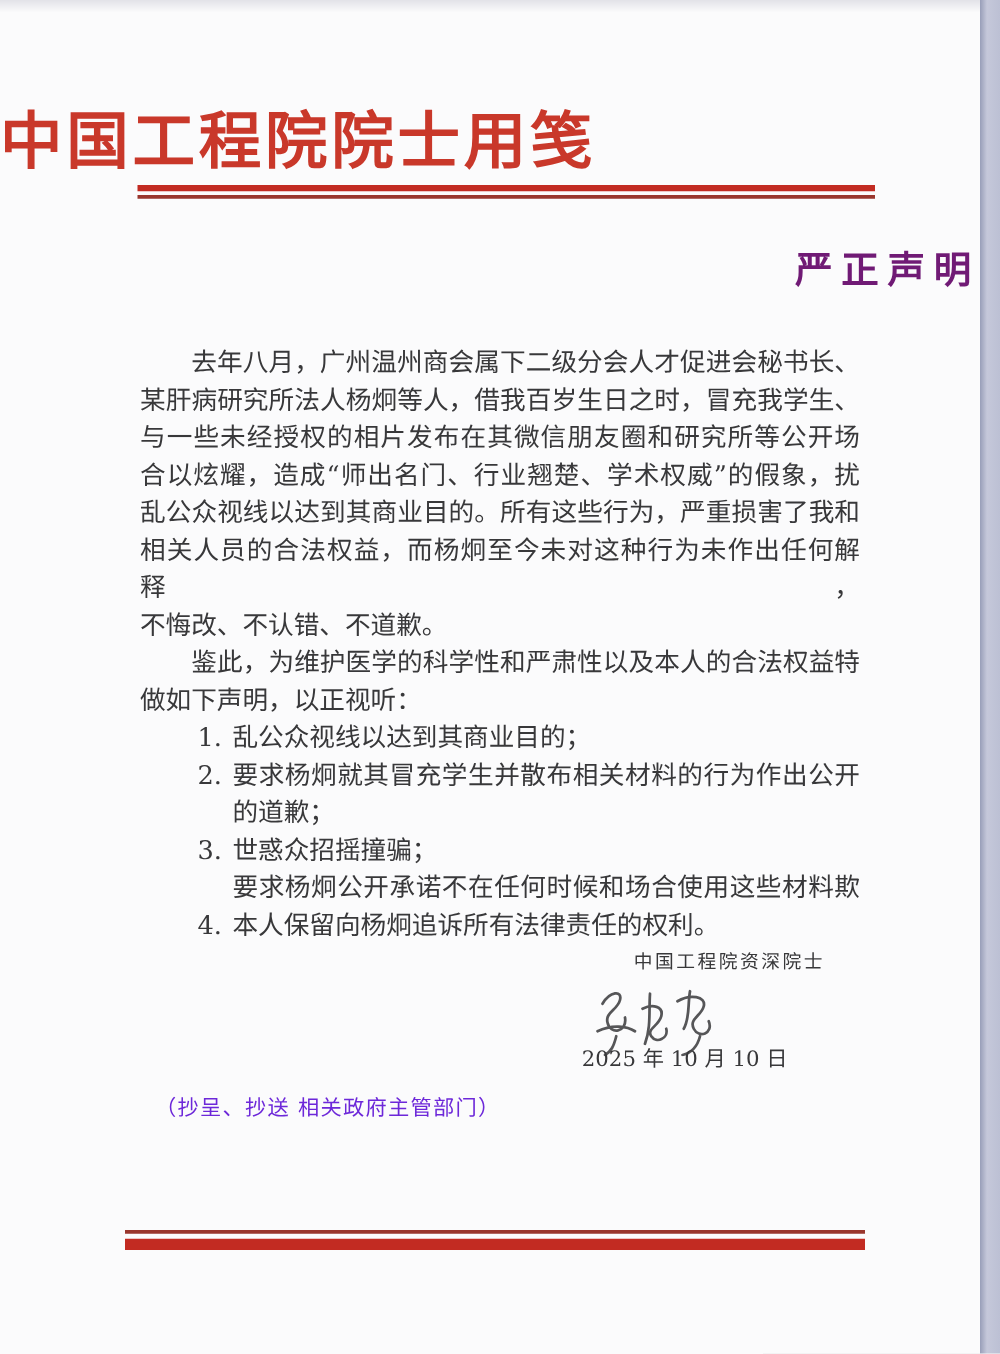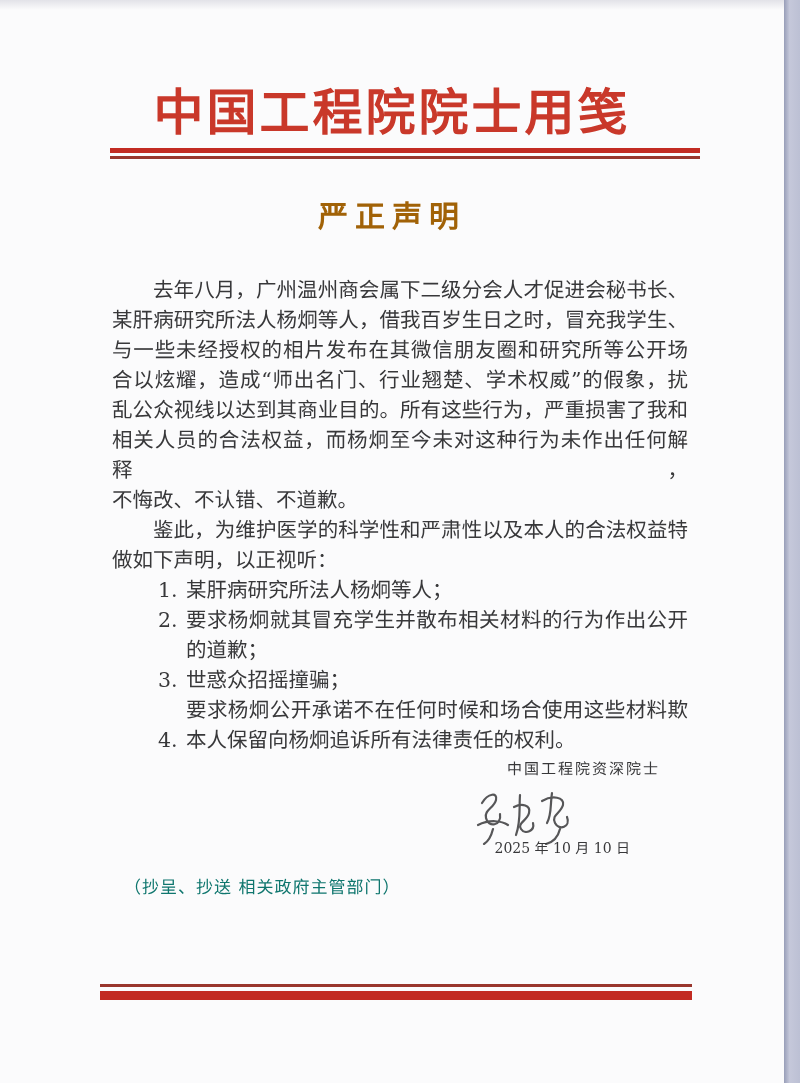--- a/index.html
+++ b/index.html
@@ -17,56 +17,56 @@
     position:absolute; top:0; left:0; right:0; height:10px;
     background:linear-gradient(#e2e2e8, rgba(255,255,255,0));
   }
   .right-strip {
     position:absolute; top:0; right:0; bottom:0; width:16px;
     background:linear-gradient(to right,#989eb8,#c5c8da 35%,#bcc0d4);
   }
   
   .letterhead {
     margin:84px 16px 0 0;
-    text-align:center;
+    text-align:left;
     font-size:50px; line-height:58px;
     font-weight:600; letter-spacing:3px;
     white-space:nowrap;
   }
   .rules-top { margin:6px 0 0 110px; width:590px; }
   .rule-thick { height:5px; }
   .rule-gap   { height:3px; }
   .rule-thin  { height:3px; }
   
   .statement-title {
     margin:40px 16px 0 0;
-    text-align:center;
+    text-align:right;
     font-size:30px; line-height:36px;
     font-weight:700; letter-spacing:7px;
-    color:#a16207;
+    color:#701a75;
     font-family:"DejaVu Sans","Liberation Sans",sans-serif;
   }
   
   .textcol {
     margin:40px 112px 0 112px;
     font-size:20.5px; line-height:30px;
   }
   .line { text-align:justify; text-align-last:justify; }
   .line.end { text-align-last:left; }
   .line.indent { text-indent:2em; }
   .item { display:flex; margin-left:46px; }
   .num { flex:none; width:28px; }
   .itext { flex:1; min-width:0; }
   
   .closing { margin:26px 112px 0 112px; font-size:21px; line-height:28px; text-indent:2em; }
   .signoff { margin:0 140px 0 0; text-align:right; font-size:15px; line-height:28px; letter-spacing:2px; }
   .sigwrap { margin:4px 220px 0 0; height:58px; text-align:right; }
   .sigwrap svg { display:inline-block; }
-  .dateline { margin:-12px 170px 0 4px; text-align:right; font-size:14px; line-height:30px; }
-  .ccnote { margin:12px 0 0 124px; font-size:17px; line-height:24px; color:#0f766e; letter-spacing:1px; }
+  .dateline { margin:-12px 170px 0 4px; text-align:right; font-size:17px; line-height:30px; }
+  .ccnote { margin:12px 0 0 124px; font-size:17px; line-height:24px; color:#6d28d9; letter-spacing:1px; }
   
   .rules-bottom { position:absolute; left:100px; top:984px; width:592px; }
   .rb-thin  { height:3px; }
   .rb-gap   { height:4px; }
   .rb-thick { height:9px; }
 </style>
 </head>
 <body>
 
 <div class="photo">
@@ -89,21 +89,21 @@
       <div class="line">与一些未经授权的相片发布在其微信朋友圈和研究所等公开场</div>
       <div class="line">合以炫耀，造成“师出名门、行业翘楚、学术权威”的假象，扰</div>
       <div class="line">乱公众视线以达到其商业目的。所有这些行为，严重损害了我和</div>
       <div class="line">相关人员的合法权益，而杨炯至今未对这种行为未作出任何解释，</div>
       <div class="line end">不悔改、不认错、不道歉。</div>
       <div class="line indent">鉴此，为维护医学的科学性和严肃性以及本人的合法权益特</div>
       <div class="line end">做如下声明，以正视听：</div>
       <div class="item">
         <span class="num">1.</span>
         <span class="itext">
-          <div class="line end">某肝病研究所法人杨炯等人；</div>
+          <div class="line end">乱公众视线以达到其商业目的；</div>
         </span>
       </div>
       <div class="item">
         <span class="num">2.</span>
         <span class="itext">
           <div class="line">要求杨炯就其冒充学生并散布相关材料的行为作出公开</div>
           <div class="line end">的道歉；</div>
         </span>
       </div>
       <div class="item">

